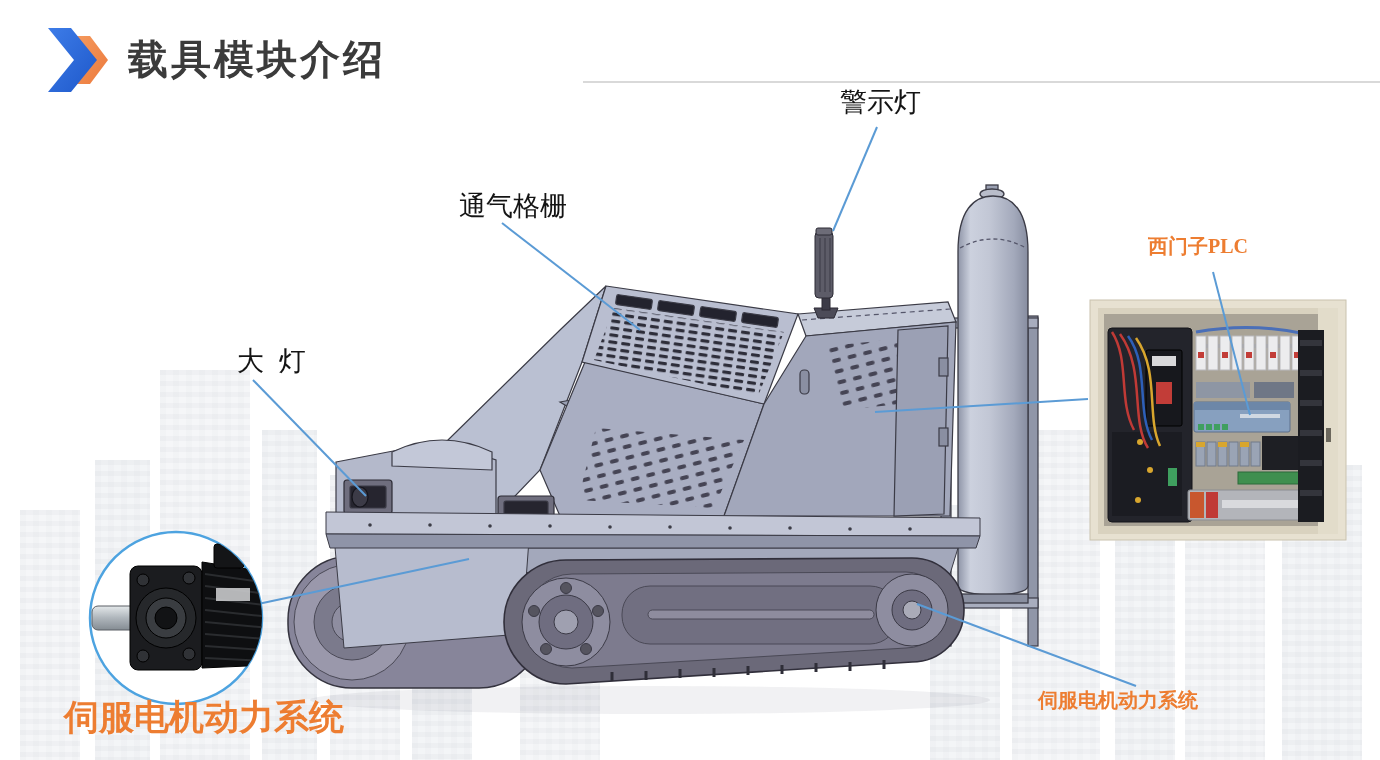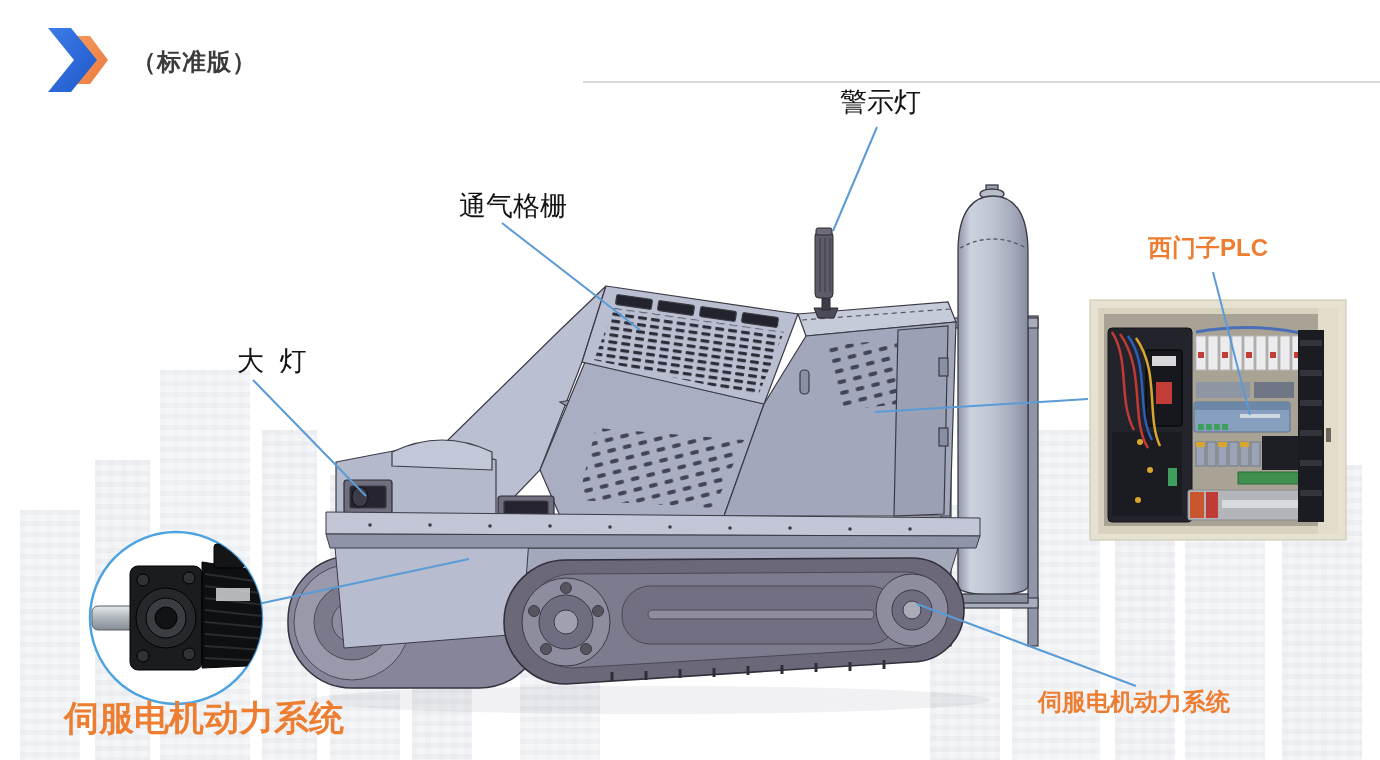--- a/index.html
+++ b/index.html
@@ -15,23 +15,23 @@
                      repeating-linear-gradient(to right,rgba(110,122,138,.06) 0 6px,rgba(0,0,0,0) 6px 13px);
     background-color:#edeff3;}
   .bldg.alt{background-color:#e9ecf0;}
 
   .hdr{position:absolute;left:44px;top:24px;display:flex;align-items:center;}
   .hdr-icon{width:66px;height:70px;margin-right:18px;}
   .hdr-title{font-size:40px;font-weight:bold;color:var(--title_gray);letter-spacing:3px;}
   .hdr-sub{font-size:24px;font-weight:bold;color:var(--title_gray);margin-left:4px;padding-top:6px;letter-spacing:1px;}
   .divider{position:absolute;left:583px;top:81px;width:797px;height:2px;background:var(--divider_gray);}
 
-  .lab{position:absolute;white-space:nowrap;line-height:1.1;}
+  .lab{position:absolute;white-space:nowrap;line-height:1.1;font-family:Liberation Serif, serif;}
   .lab.dark{color:#141414;font-size:27px;}
-  .lab.orange{color:var(--accent_orange);font-size:24px;font-weight:600;}
+  .lab.orange{color:var(--accent_orange);font-size:20px;font-weight:600;}
   #lab-warning{left:840px;top:88px;}
   #lab-vent{left:459px;top:192px;}
   #lab-head{left:228px;top:347px;letter-spacing:4px;margin-left:9px;}
   #lab-plc{left:1148px;top:235px;}
   #lab-servo{left:64px;top:699px;font-size:35px;}
   #lab-track{left:1038px;top:689px;}
 
   .stage{position:absolute;left:0;top:0;width:1380px;height:760px;}
   .leader{stroke:var(--leader_blue);stroke-width:2;fill:none;}
 </style>
@@ -61,21 +61,21 @@
           <stop offset="1" stop-color="#1e58ca"></stop>
       </linearGradient>
       <linearGradient id="cho" x1="0" y1="0" x2="1" y2="1">
         <stop offset="0" stop-color="#f59a5e"></stop>
           <stop offset="1" stop-color="#ec7a3c"></stop>
       </linearGradient>
     </defs>
     <path d="M30 12 L46 12 L64 36 L46 60 L30 60 L48 36 Z" fill="url(#cho)"></path>
     <path d="M4 4 L27 4 L53 36 L27 68 L4 68 L30 36 Z" fill="url(#chb)"></path>
   </svg>
-  <span class="hdr-sub">（标准版）</span>
+  <span class="hdr-title">载具模块介绍</span>
 </div>
 <div class="divider"></div>
 
 <svg class="stage" viewBox="0 0 1380 760">
   <defs>
     <linearGradient id="cylGrad" x1="0" y1="0" x2="1" y2="0">
       <stop offset="0" stop-color="#8f95a8"></stop>
         <stop offset=".18" stop-color="#ccd1de"></stop>
       <stop offset=".45" stop-color="#c2c7d5"></stop>
         <stop offset=".8" stop-color="#a3a9bb"></stop>

